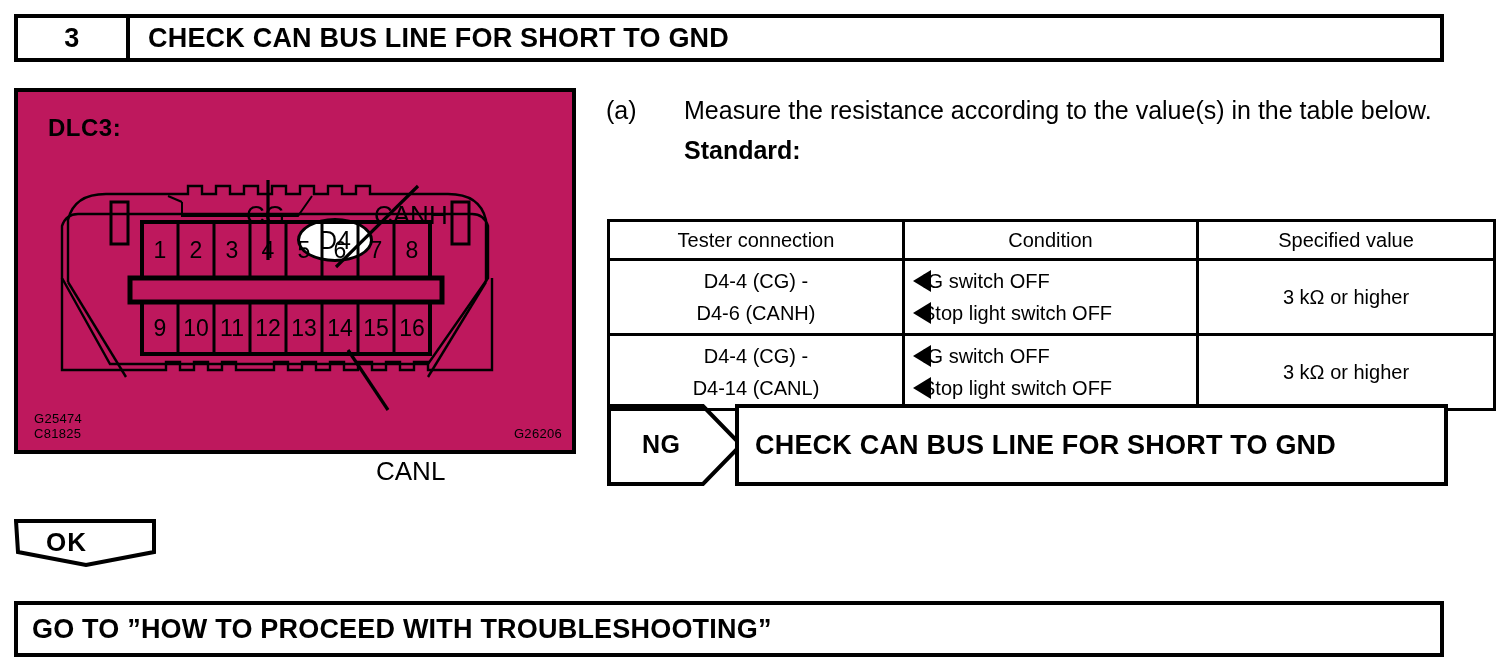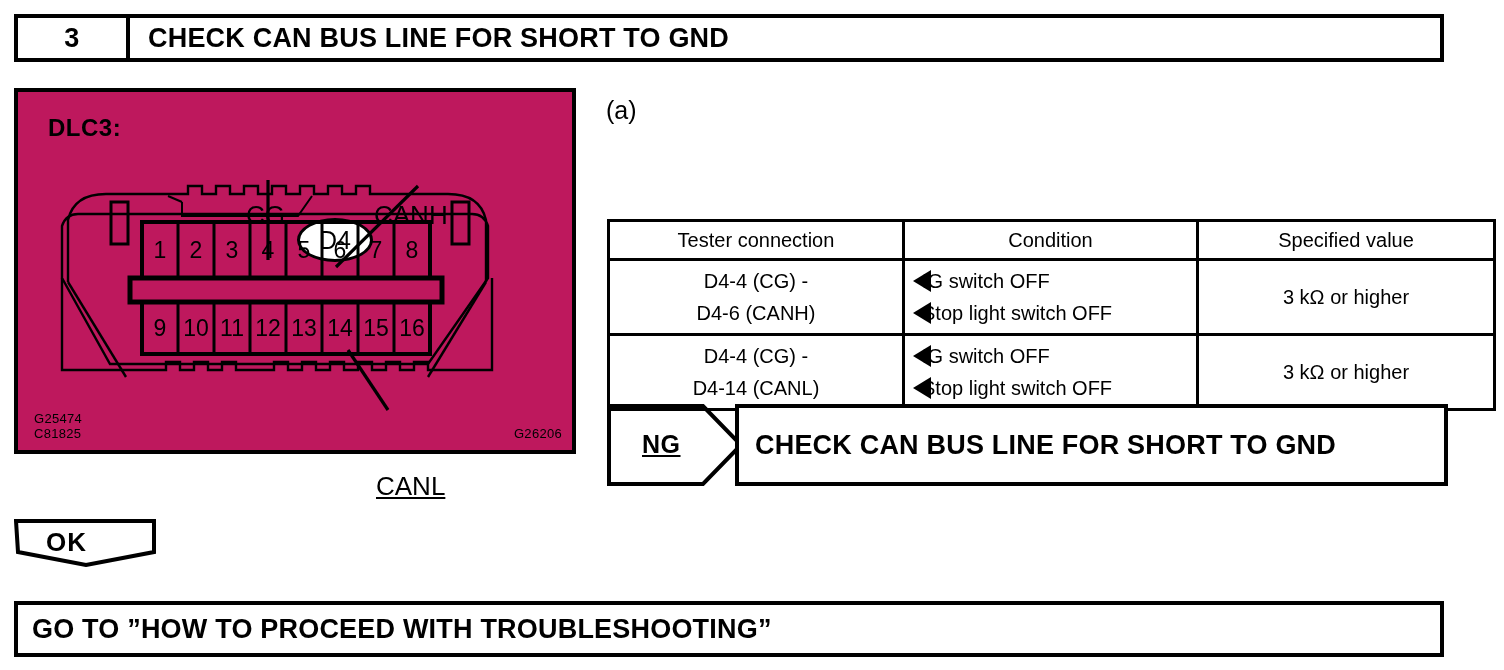--- a/index.html
+++ b/index.html
@@ -68,21 +68,21 @@
     letter-spacing: 0.5px;
   }
   .fig-label {
     position: absolute;
     font-size: 26px;
     font-weight: normal;
     white-space: nowrap;
   }
   #label-cg   { left: 228px; top: 108px; }
   #label-canh { left: 356px; top: 108px; }
-  #label-canl { left: 358px; top: 379px; text-decoration: underline; }
+  #label-canl { left: 358px; top: 364px; }
   #d4-badge {
     position: absolute;
     left: 279px;
     top: 126px;
     width: 76px;
     height: 44px;
     border: 3px solid #000;
     border-radius: 50%;
     box-sizing: border-box;
     display: flex;
@@ -208,21 +208,20 @@
     width: 136px;
     height: 82px;
   }
   #ng-arrow-label {
     position: absolute;
     left: 35px;
     top: 26px;
     font-size: 25px;
     font-weight: bold;
     letter-spacing: 0.5px;
-    text-decoration: underline;
   }
   #ng-action-box {
     position: absolute;
     left: 128px;
     top: 0;
     width: 713px;
     height: 82px;
     border: 4px solid #000;
     box-sizing: border-box;
     display: flex;
@@ -365,21 +364,23 @@
   </svg>
 
   <div class="fig-code" id="fig-code-left">G25474
 C81825</div>
   <div class="fig-code" id="fig-code-right">G26206</div>
 </div>
 
 <div id="instruction-block">
   <div id="instruction-row">
     <div id="instruction-marker">(a)</div>
+    <div id="instruction-text">Measure the resistance according to the value(s) in the table below.</div>
   </div>
+  <div id="standard-label">Standard:</div>
 </div>
 
 <table id="spec-table">
   <thead>
     <tr>
       <td class="col-connection">Tester connection</td>
       <td class="col-condition">Condition</td>
       <td class="col-value">Specified value</td>
     </tr>
   </thead>

